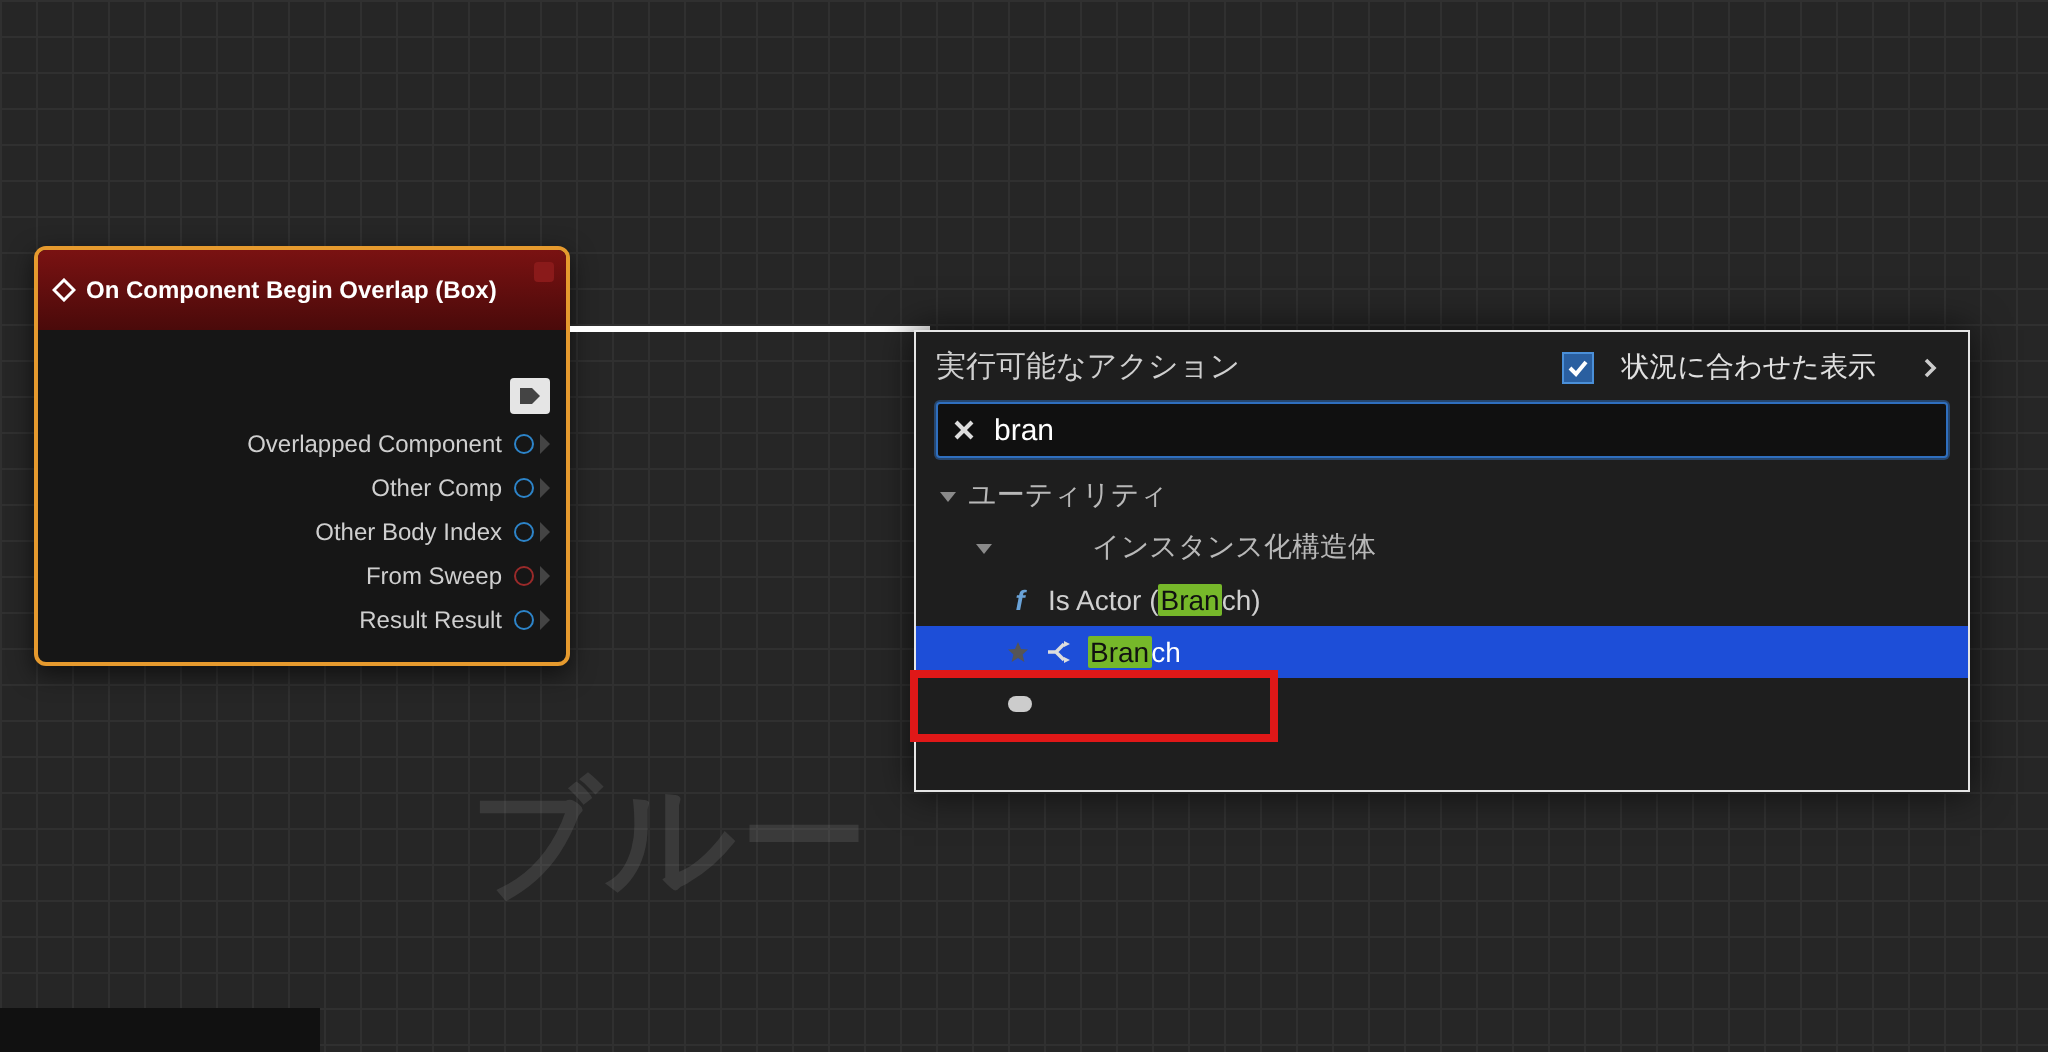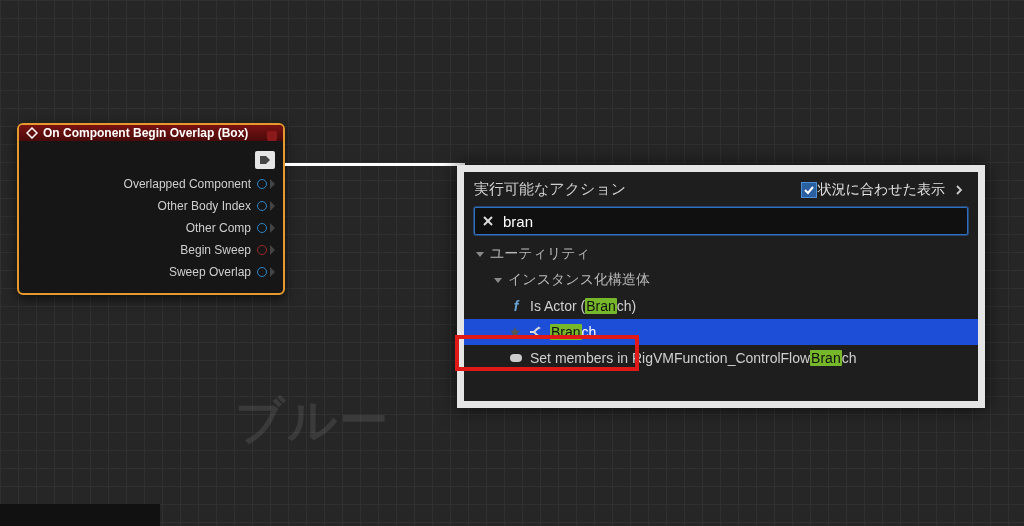--- a/index.html
+++ b/index.html
@@ -15,22 +15,22 @@
     position: absolute; inset: 0;
     background-color: #262626;
     background-image:
       linear-gradient(#303030 1px, transparent 1px),
       linear-gradient(90deg, #303030 1px, transparent 1px);
     background-size: 18px 18px;
   }
   
   .watermark {
     position: absolute;
-    left: 235px; top: 388px;
-    font-size: 49px;
+    left: 235px; top: 376px;
+    font-size: 64px;
     font-weight: 600;
     color: rgba(120,120,120,0.25);
     letter-spacing: 2px;
     white-space: nowrap;
   }
   
   .bottom-strip {
     position: absolute;
     left: 0; bottom: 0;
     width: 160px; height: 22px;
@@ -49,40 +49,40 @@
     border: 2px solid #e69a2e;
     border-radius: 6px;
     background: #161616;
     box-shadow: 0 4px 12px rgba(0,0,0,0.6);
   }
   .node-header {
     display: flex; align-items: center;
     background: linear-gradient(#7a1212, #4a0a0a);
     border-top-left-radius: 4px;
     border-top-right-radius: 4px;
-    height: 16px;
+    height: 40px;
     padding: 0 6px;
     color: #fff;
     font-size: 12px;
     font-weight: 600;
     position: relative;
   }
   .node-header .title-icon {
     width: 14px; height: 14px;
     margin-right: 4px;
     display: inline-flex; align-items:center; justify-content:center;
   }
   .node-header-dot {
     position: absolute; right: 6px; top: 6px;
     width: 10px; height: 10px;
     background: #8a1a1a;
     border-radius: 2px;
   }
   .node-body {
-    padding: 6px 8px 10px 8px;
+    padding: 20px 8px 10px 8px;
   }
   .exec-row {
     display: flex; justify-content: flex-end;
     height: 26px; align-items: center;
   }
   .exec-pin {
     width: 20px; height: 18px;
     background: #e5e5e5;
     border-radius: 2px;
     display: flex; align-items: center; justify-content: center;
@@ -117,31 +117,31 @@
     left: 285px; top: 163px;
     width: 180px; height: 0;
     border-top: 3px solid #ffffff;
   }
   
   .context-menu {
     position: absolute;
     left: 457px; top: 165px;
     width: 528px;
     background: #1e1e1e;
-    border: 7px solid #e5e5e5;
+    border: 1px solid #e5e5e5;
     box-shadow: 0 0 18px rgba(0,0,0,0.7);
     font-size: 14px;
   }
   .cm-top {
     display: flex; align-items: center; justify-content: space-between;
     padding: 8px 10px 6px 10px;
   }
   .cm-title { color: #cfcfcf; font-size: 15px; }
   .cm-context-toggle {
-    display: flex; align-items: center; gap: 1px;
+    display: flex; align-items: center; gap: 14px;
     color: #e0e0e0; font-size: 14px;
   }
   .cm-check {
     width: 16px; height: 16px;
     background: #2a5fa0;
     border: 1px solid #4a8fd8;
     display: inline-flex; align-items:center; justify-content:center;
   }
   .cm-chevron {
     width: 14px; height: 14px;
@@ -173,21 +173,21 @@
     display: flex; align-items: center;
     height: 26px;
     padding-left: 10px;
   }
   .cm-cat { color: #b8b8b8; font-size: 14px; }
   .cm-cat .arrow {
     width: 12px; height: 12px;
     margin-right: 4px;
     display:inline-flex; align-items:center; justify-content:center;
   }
-  .indent1 { padding-left: 28px; }
+  .indent1 { padding-left: 28px; gap: 44px; }
   .indent2 { padding-left: 44px; }
   .cm-item .item-icon {
     width: 16px; height: 16px; margin-right: 6px;
     display:inline-flex; align-items:center; justify-content:center;
   }
   .cm-item .star {
     width: 14px; height: 14px; margin-right: 6px;
     display:inline-flex; align-items:center; justify-content:center;
     color: #555;
   }
@@ -239,36 +239,36 @@
           </svg>
       </span>
     </div>
 
     <div class="pin-row">
       <span>Overlapped Component</span>
       <span class="pin-dot pin-blue"></span>
       <span class="pin-tri"></span>
     </div>
     <div class="pin-row">
+      <span>Other Comp</span>
+      <span class="pin-dot pin-blue"></span>
+      <span class="pin-tri"></span>
+    </div>
+    <div class="pin-row">
       <span>Other Body Index</span>
       <span class="pin-dot pin-blue"></span>
       <span class="pin-tri"></span>
     </div>
     <div class="pin-row">
-      <span>Other Comp</span>
-      <span class="pin-dot pin-blue"></span>
-      <span class="pin-tri"></span>
-    </div>
-    <div class="pin-row">
-      <span>Begin Sweep</span>
+      <span>From Sweep</span>
       <span class="pin-dot pin-red"></span>
       <span class="pin-tri"></span>
     </div>
     <div class="pin-row">
-      <span>Sweep Overlap</span>
+      <span>Result Result</span>
       <span class="pin-dot pin-blue"></span>
       <span class="pin-tri"></span>
     </div>
   </div>
 </div>
 
 <div class="wire"></div>
 
 <div class="context-menu">
   <div class="cm-top">
@@ -340,22 +340,19 @@
       <span class="hl-text">
         <span class="hl">Bran</span><span>ch</span>
       </span>
     </div>
 
 
     <div class="cm-item indent2">
       <span class="item-icon">
           <span class="pill-icon"></span>
         </span>
-      <span class="hl-text">
-        <span>Set members in RigVMFunction_ControlFlow</span><span class="hl">Bran</span><span>ch</span>
-      </span>
     </div>
   </div>
 </div>
 
 <div class="red-frame"></div>
 
 <div class="bottom-strip"></div>
 
 </body></html>

